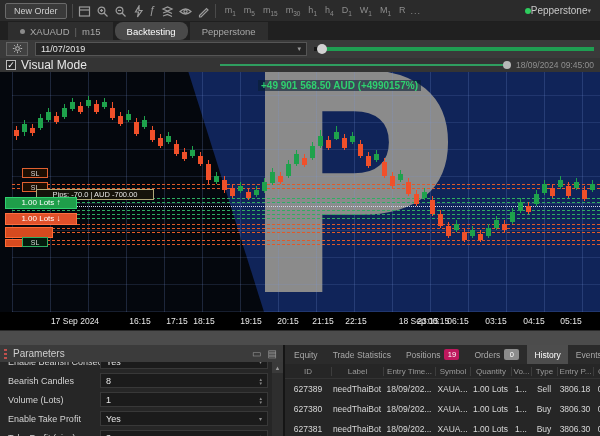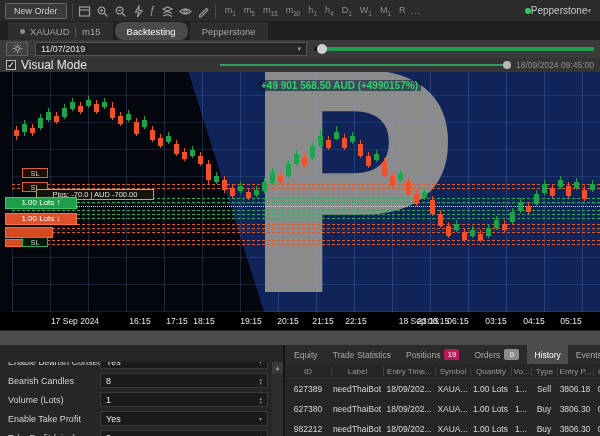--- a/index.html
+++ b/index.html
@@ -404,20 +404,26 @@
       <span style="left: 458px;">06:15</span>
       <span style="left: 496px;">03:15</span>
       <span style="left: 534px;">04:15</span>
       <span style="left: 571px;">05:15</span>
     </div>
   <div class="hstrip"></div>
 
   <div class="bottom">
 
     <div class="params">
+      <div class="params-hdr">
+        <div class="draghandle"></div>
+        <span class="params-title">Parameters</span>
+        <span class="phicon">▭</span>
+        <span class="phicon">▤</span>
+      </div>
       <div class="params-body">
           <div class="prow cut-top">
             <div class="plabel">Enable Bearish Consecuti...</div>
             <div class="pval">
               <span>Yes</span>
               <span class="pcaret">▾</span>
             </div>
           </div>
           <div class="prow">
             <div class="plabel">Bearish Candles</div>
@@ -506,21 +512,21 @@
             <div>needThaiBot</div>
             <div>18/09/202...</div>
             <div>XAUA...</div>
             <div>1.00 Lots</div>
             <div>1...</div>
             <div>Buy</div>
             <div>3806.30</div>
             <div>0.00</div>
           </div>
           <div class="hrow">
-            <div>982212</div>
+            <div>627381</div>
             <div>needThaiBot</div>
             <div>18/09/202...</div>
             <div>XAUA...</div>
             <div>1.00 Lots</div>
             <div>1...</div>
             <div>Buy</div>
             <div>3806.30</div>
             <div>0.00</div>
           </div>
         </div>

